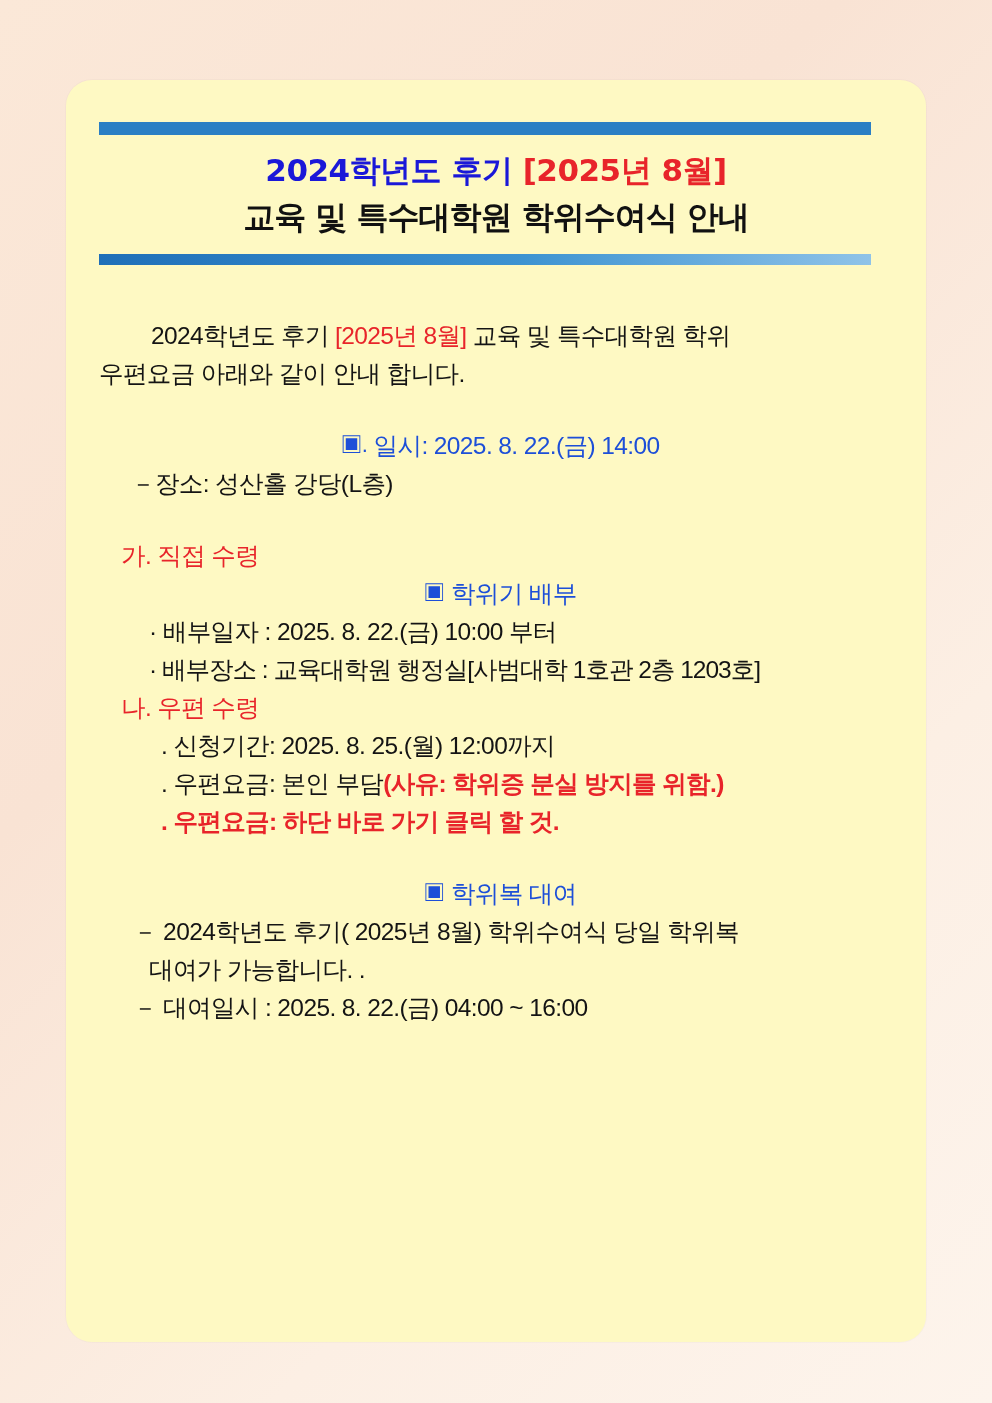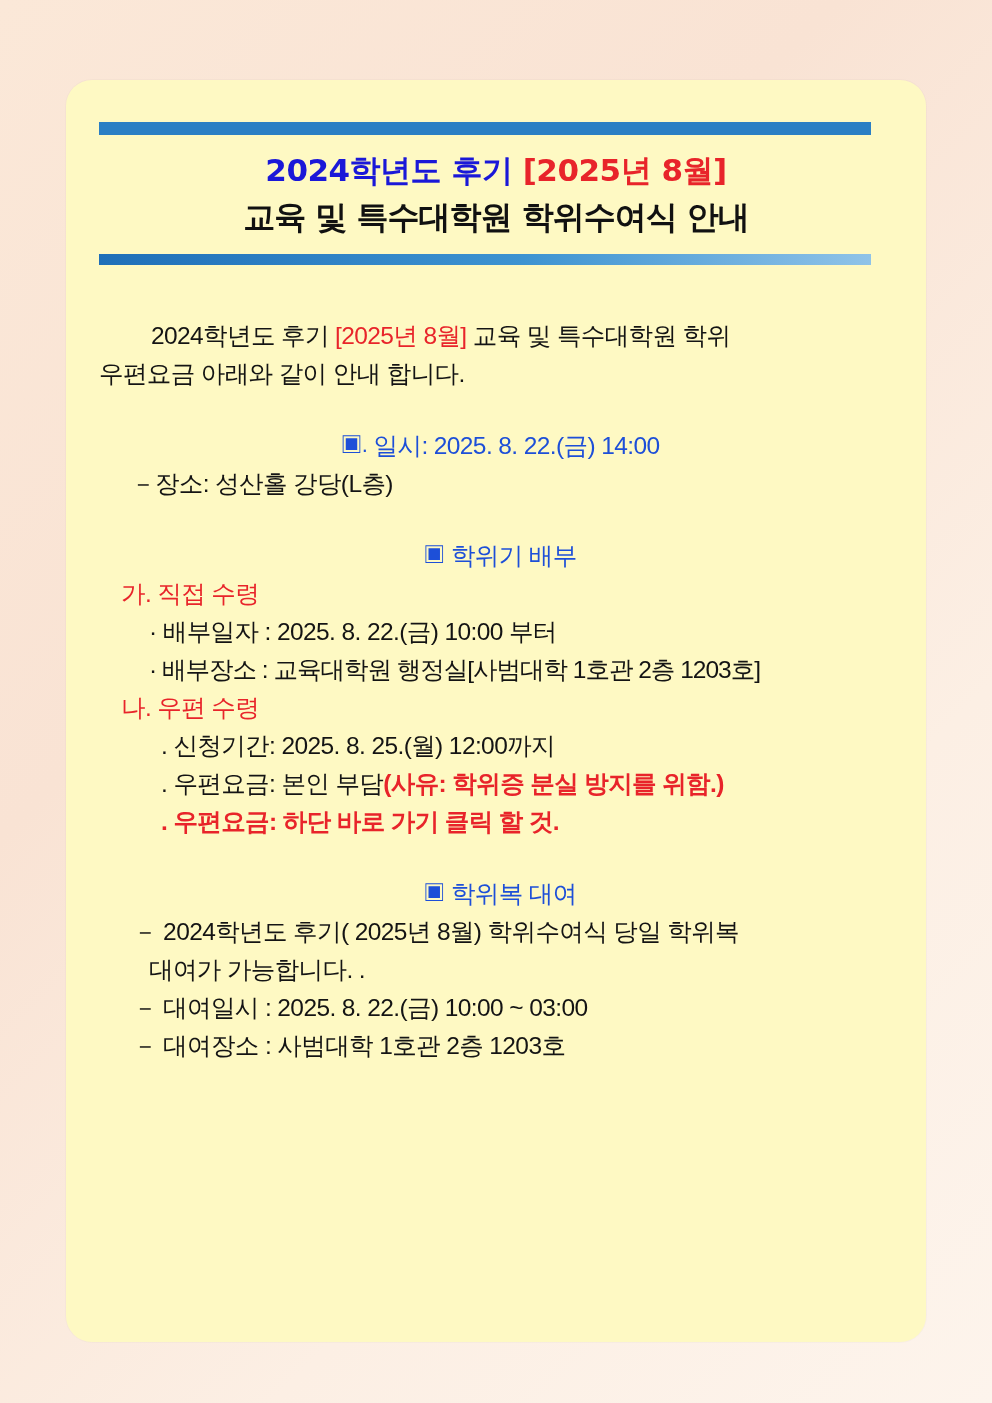--- a/index.html
+++ b/index.html
@@ -119,26 +119,26 @@
 
       <div class="blank-line"></div>
 
       <div class="line lvl0">
         <span class="blue marker">▣.</span><span class="blue"> 일시: 2025. 8. 22.(금) 14:00</span>
       </div>
       <div class="line lvl1">－장소:  성산홀 강당(L층)</div>
 
       <div class="blank-line"></div>
 
+      <div class="line lvl2">
+        <span class="red">가. 직접 수령</span>
+      </div>
+
       <div class="line lvl0">
         <span class="blue marker">▣</span><span class="blue"> 학위기 배부</span>
-      </div>
-
-      <div class="line lvl2">
-        <span class="red">가. 직접 수령</span>
       </div>
       <div class="line lvl3">· 배부일자 : 2025. 8. 22.(금) 10:00 부터</div>
       <div class="line lvl3 tight">· 배부장소 : 교육대학원 행정실[사범대학 1호관 2층 1203호]</div>
 
       <div class="line lvl2">
         <span class="red">나. 우편 수령</span>
       </div>
       <div class="line lvl4">. 신청기간: 2025. 8. 25.(월)  12:00까지</div>
       <div class="line lvl4">
         <span>. 우편요금: 본인 부담</span><span class="red bold">(사유: 학위증 분실 방지를 위함.)</span>
@@ -147,18 +147,17 @@
         <span class="red bold">. 우편요금: 하단 바로 가기 클릭 할 것.</span>
       </div>
 
       <div class="blank-line"></div>
 
       <div class="line lvl0">
         <span class="blue marker">▣</span><span class="blue"> 학위복 대여</span>
       </div>
       <div class="line lvl5">－ 2024학년도 후기( 2025년 8월) 학위수여식 당일 학위복</div>
       <div class="line lvl3">대여가 가능합니다. .</div>
-      <div class="line lvl5">－ 대여일시 : 2025. 8. 22.(금) 10:00 ~ 03:00</div>
-      <div class="line lvl5">－ 대여장소 : 사범대학 1호관 2층 1203호</div>
+      <div class="line lvl5">－ 대여일시 : 2025. 8. 22.(금) 04:00 ~ 16:00</div>
 
     </div>
   </div>
 </div>
 
 </body></html>

